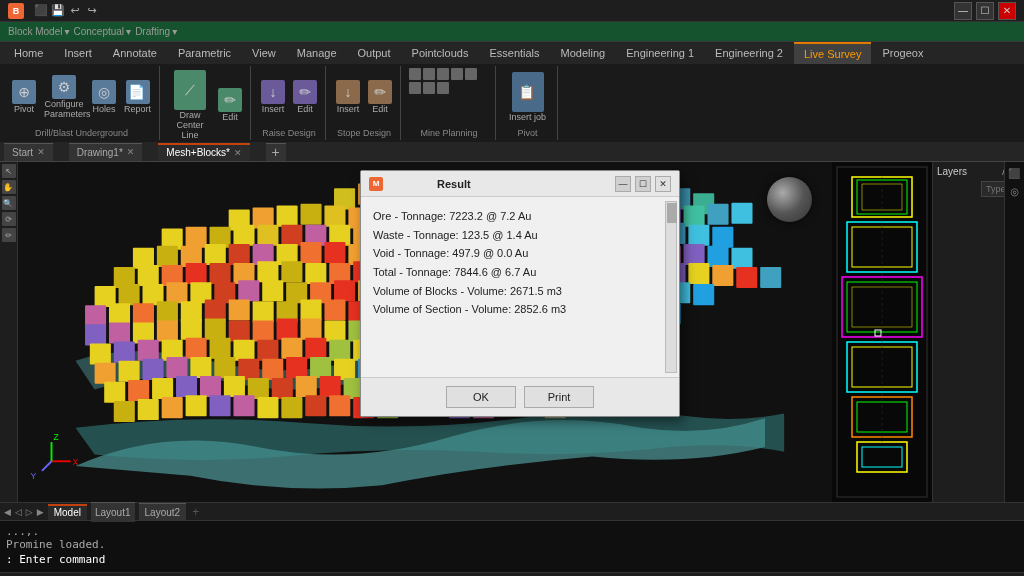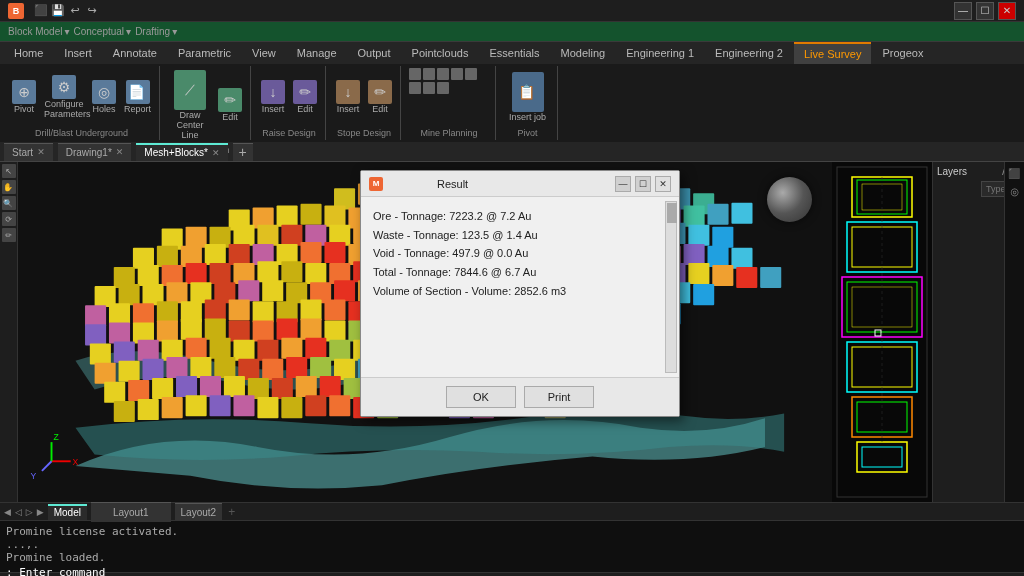--- a/index.html
+++ b/index.html
@@ -23,23 +23,23 @@
     .ribbon-tab.highlight { color: #f90; }
     #ribbon-content { display: flex; align-items: stretch; padding: 2px 4px; height: 78px; gap: 2px; }
     .ribbon-group { display: flex; flex-direction: column; align-items: center; border-right: 1px solid #444; padding: 2px 6px; min-width: 60px; }
     .ribbon-group-label { font-size: 9px; color: #888; margin-top: auto; padding-top: 2px; text-align: center; }
     .ribbon-icons { display: flex; gap: 4px; align-items: center; flex: 1; }
     .ribbon-icon { display: flex; flex-direction: column; align-items: center; gap: 1px; cursor: pointer; padding: 2px; }
     .ribbon-icon-img { width: 24px; height: 24px; background: #555; border-radius: 2px; display: flex; align-items: center; justify-content: center; font-size: 14px; }
     .ribbon-icon-label { font-size: 9px; color: #aaa; text-align: center; max-width: 40px; line-height: 1.1; }
 
     
-    #doc-tabs { display: flex; align-items: center; background: #252525; height: 20px; border-bottom: 1px solid #444; padding: 0 4px; gap: 5px; }
+    #doc-tabs { display: flex; align-items: center; background: #252525; height: 20px; border-bottom: 1px solid #444; padding: 0 4px; gap: 16px; }
     .doc-tab { display: flex; align-items: center; gap: 4px; padding: 2px 8px; background: #333; color: #aaa; font-size: 10px; cursor: pointer; border-top: 1px solid #555; height: 18px; }
-    .doc-tab.active { background: #2b2b2b; color: #fff; border-top: 2px solid #5eead4; }
+    .doc-tab.active { background: #2b2b2b; color: #fff; border-top: 2px solid #c2410c; }
     .doc-tab-close { font-size: 9px; color: #888; cursor: pointer; }
 
     
     #main-area { display: flex; height: calc(576px - 22px - 100px - 16px - 20px - 22px - 18px); position: relative; }
 
     
     #canvas-area { flex: 1; background: #0a0a0a; position: relative; overflow: hidden; }
 
     
     #right-panel { width: 92px; background: #1e1e1e; border-left: 1px solid #333; display: flex; flex-direction: column; }
@@ -69,21 +69,21 @@
       z-index: 100;
       border-radius: 2px;
     }
     #dialog-titlebar {
       display: flex; align-items: center; justify-content: space-between;
       background: #e8e8e8; padding: 4px 8px; border-bottom: 1px solid #ccc;
       height: 26px;
     }
     #dialog-title-left { display: flex; align-items: center; gap: 6px; }
     #dialog-icon { width: 14px; height: 14px; background: #e63; border-radius: 2px; display: flex; align-items: center; justify-content: center; font-size: 8px; color: white; font-weight: bold; }
-    #dialog-title-text { font-size: 11px; color: #222; font-weight: 400; padding-left: 48px; }
+    #dialog-title-text { font-size: 11px; color: #222; font-weight: 700; padding-left: 48px; }
     #dialog-controls { display: flex; gap: 4px; }
     .dialog-btn-ctrl { width: 16px; height: 16px; background: #d0d0d0; border: 1px solid #aaa; font-size: 9px; cursor: pointer; display: flex; align-items: center; justify-content: center; color: #333; }
     .dialog-btn-ctrl.close-x { background: #e0e0e0; }
 
     #dialog-body { padding: 10px 12px; min-height: 180px; position: relative; }
     #dialog-content { font-size: 11px; color: #222; line-height: 1.7; font-family: Arial, sans-serif; }
     #dialog-scrollbar {
       position: absolute; right: 2px; top: 4px; bottom: 4px;
       width: 12px; background: #ddd; border: 1px solid #bbb;
     }
@@ -678,45 +678,45 @@
       <div class="dialog-btn-ctrl">☐</div>
       <div class="dialog-btn-ctrl close-x">✕</div>
     </div>
   </div>
   <div id="dialog-body">
     <div id="dialog-content">
       <div>Ore - Tonnage: 7223.2 @ 7.2 Au</div>
       <div>Waste - Tonnage: 123.5 @ 1.4 Au</div>
       <div>Void - Tonnage: 497.9 @ 0.0 Au</div>
       <div>Total - Tonnage: 7844.6 @ 6.7 Au</div>
+      <div>Volume of Blocks - Volume: 2671.5 m3</div>
       <div>Volume of Section - Volume: 2852.6 m3</div>
     </div>
     <div id="dialog-scrollbar">
       <div id="dialog-scroll-thumb"></div>
     </div>
   </div>
   <div id="dialog-footer">
     <div class="dialog-action-btn">OK</div>
     <div class="dialog-action-btn">Print</div>
   </div>
 </div>
 
 <div id="nav-bar">
   <div class="nav-btn">◀</div>
   <div class="nav-btn">◁</div>
   <div class="nav-btn">▷</div>
   <div class="nav-btn">▶</div>
   <div class="doc-tab active" style="height:16px;font-size:10px;padding:0 6px;text-align:right;">Model</div>
-  <div class="doc-tab" style="height:20px;font-size:10px;padding:0 22px;">Layout1</div>
+  <div class="doc-tab" style="height:20px;font-size:10px;padding:0 4px;">Layout1</div>
   <div class="doc-tab" style="height:16px;font-size:10px;padding:8px 6px;">Layout2</div>
   <span style="color:#555;font-size:12px;cursor:pointer;margin-left:2px;">+</span>
 </div>
 
 <div id="command-area">
-  <div>Promine license activated.</div>
   <div>...,.</div>
   <div>Promine loaded.</div>
   <div style="color:#fff;margin-top:2px;">: Enter command</div>
 </div>
 
 <div id="status-bar">
 
   <span style="flex:1;"></span>
 
 </div>

